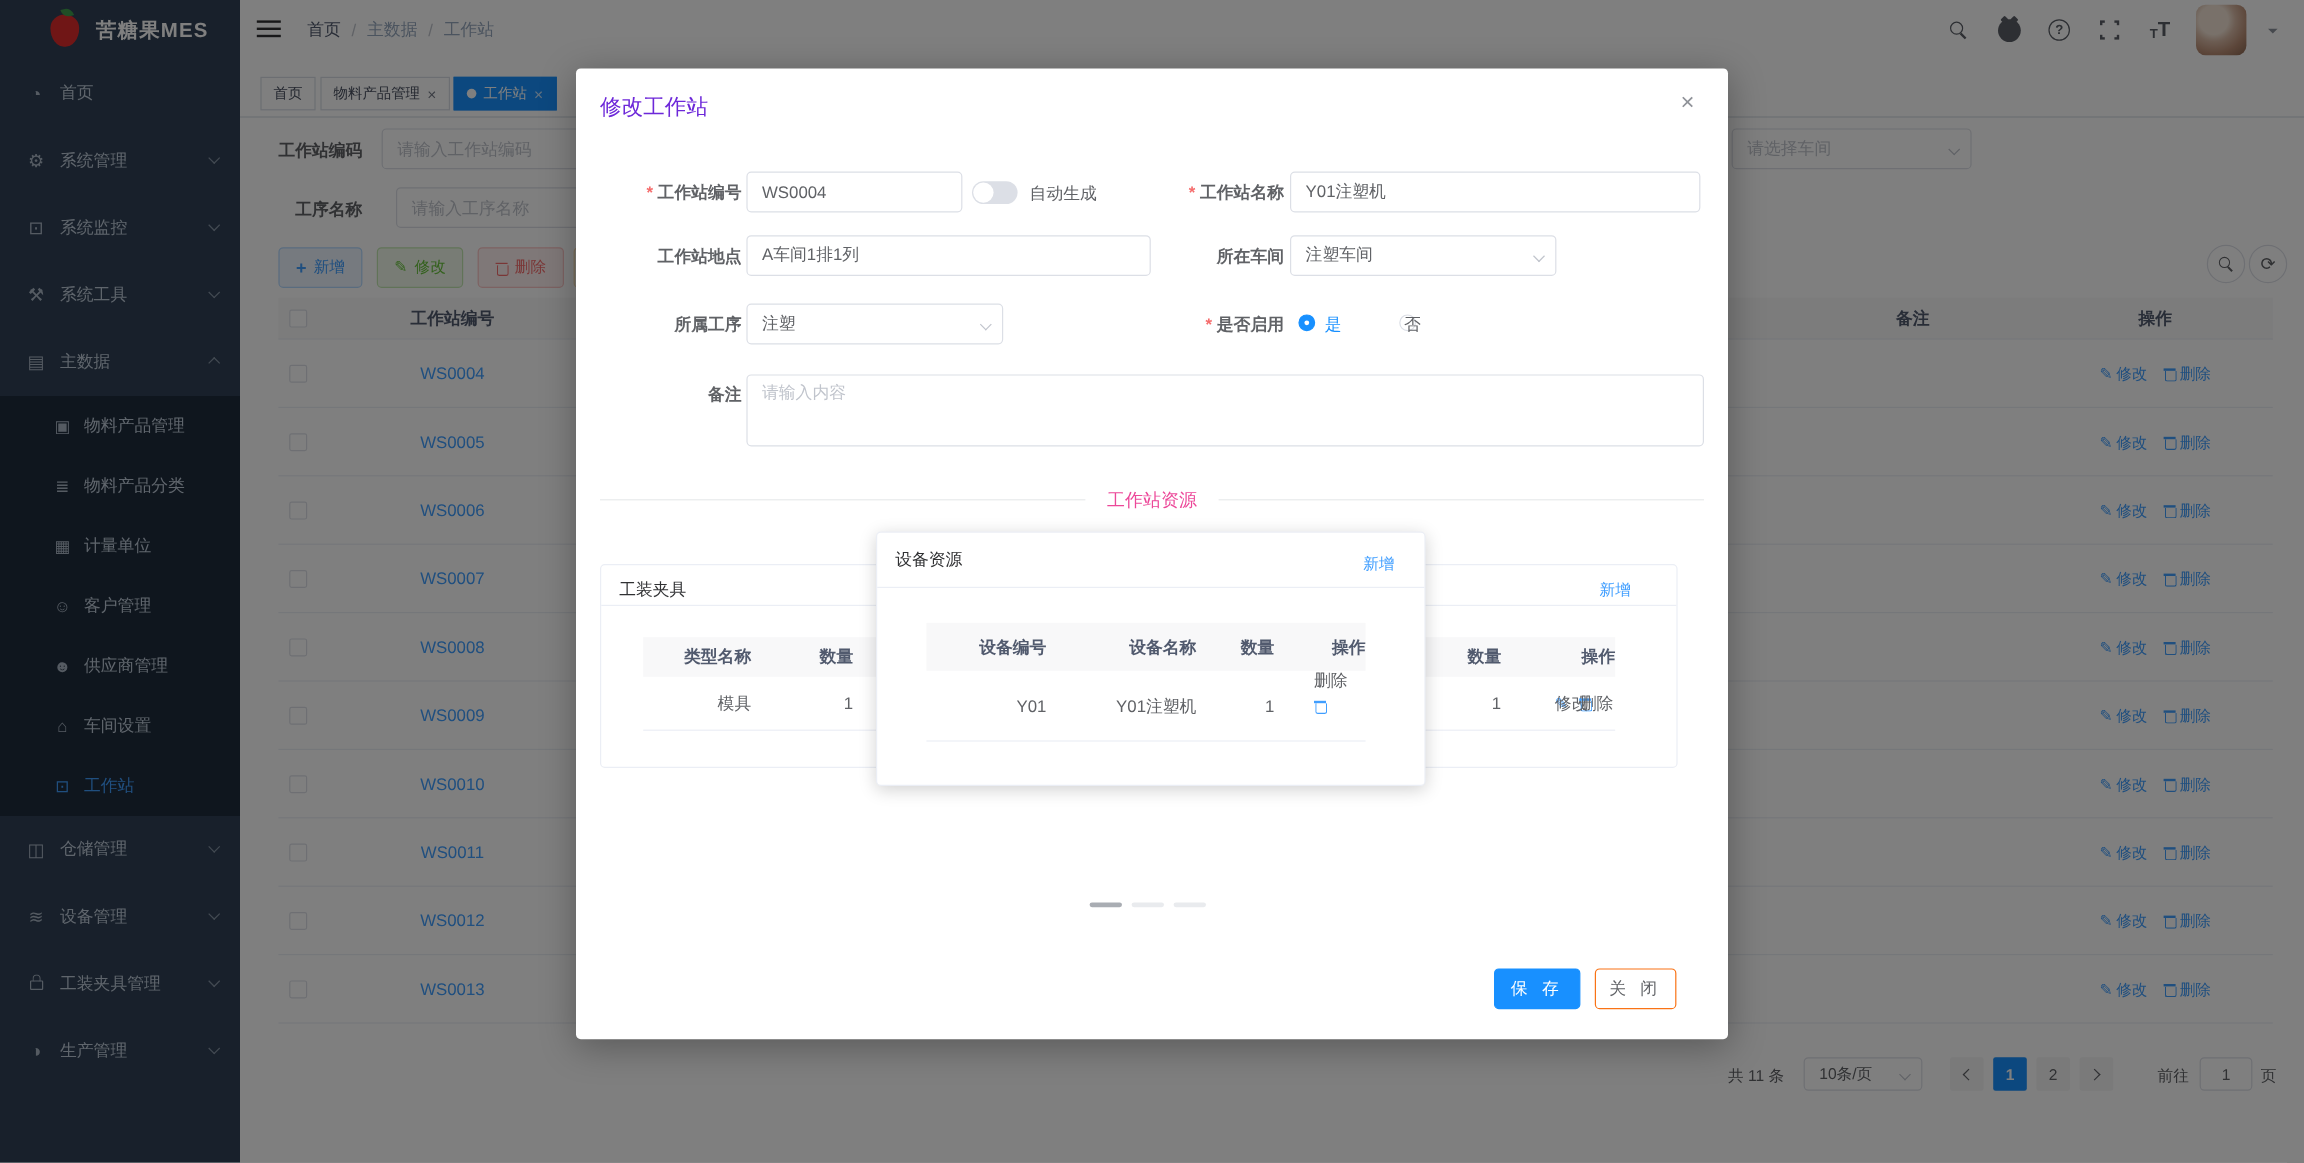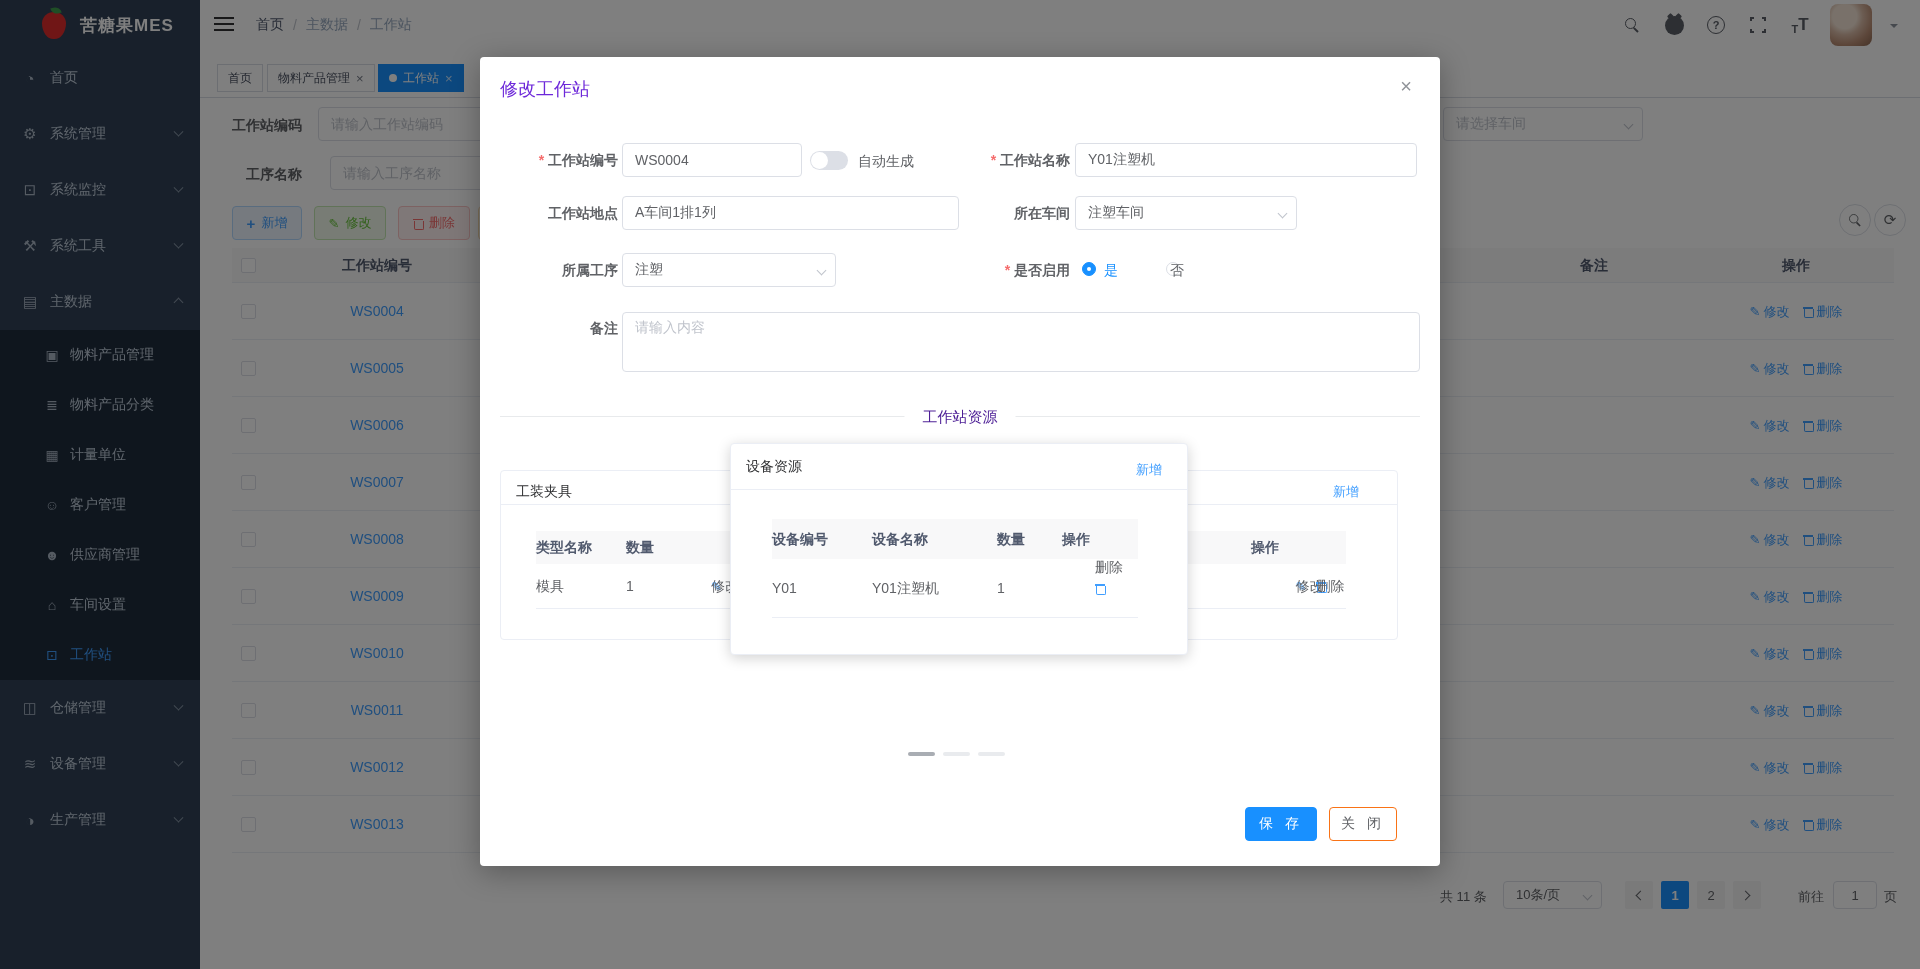--- a/index.html
+++ b/index.html
@@ -98,28 +98,28 @@
 .d-label{position:absolute;font-weight:bold;color:#606266;font-size:14px;text-align:right}
 .req::before{content:'* ';color:#F56C6C}
 .switch{position:absolute;width:38px;height:19px;border-radius:10px;background:#dcdfe6;cursor:pointer}
 .switch::before{content:'';position:absolute;left:1px;top:1px;width:17px;height:17px;border-radius:50%;background:#fff}
 .radio{display:inline-block;width:14px;height:14px;border-radius:50%;border:1px solid #dcdfe6;background:#fff;position:relative;cursor:pointer}
 .radio.on{border-color:#1890ff;background:#1890ff}
 .radio.on::before{content:'';position:absolute;left:4px;top:4px;width:4px;height:4px;background:#fff;border-radius:50%}
 .ta{position:absolute;border:1px solid #dcdfe6;border-radius:4px;font-family:inherit;font-size:14px;color:#606266;padding:6px 12px;resize:none;outline:none}
 .ta::placeholder{color:#c0c4cc}
 .divline{position:absolute;height:1px;background:#e8eaec}
-.divtxt{position:absolute;background:#fff;padding:0 18px;color:#4c1d95;font-size:15px;transform:translateX(-50%)}
+.divtxt{position:absolute;background:#fff;padding:0 18px;color:#ec4899;font-size:15px;transform:translateX(-50%)}
 .card{position:absolute;background:#fff;border:1px solid #ebeef5;border-radius:4px}
 .card.main{box-shadow:0 3px 14px rgba(0,0,0,.18);z-index:2}
 .c-title{position:absolute;left:15px;top:12px;color:#303133;font-size:14px}
 .c-add{position:absolute;color:#409EFF;font-size:13px;cursor:pointer}
 .c-div{position:absolute;left:0;right:0;height:1px;background:#ebeef5}
 .t-h{position:absolute;background:#f8f8f9}
-.t-h span,.t-r span{position:absolute;top:0;text-align:left;font-size:14px}
+.t-h span,.t-r span{position:absolute;top:0;text-align:right;font-size:14px}
 .t-h span{font-weight:bold;color:#515a6e}
 .t-r span{color:#606266}
 .ind{position:absolute;height:4px;width:27px;border-radius:2px;cursor:pointer}
 .d-btn{position:absolute;height:34px;border-radius:4px;display:flex;align-items:center;justify-content:center;font-size:14px;cursor:pointer;letter-spacing:4px}
 .d-save{background:#1890ff;color:#fff;border:1px solid #1890ff}
 .d-cancel{background:#fff;color:#606266;border:1px solid #f97316}
 </style>
 </head>
 <body>
 
@@ -185,20 +185,25 @@
       </div>
     </div>
     <div class="m-item">
       <span class="mi">◫</span>
       <span class="ml">仓储管理</span>
       <span class="cv down"></span>
     </div>
     <div class="m-item">
       <span class="mi">≋</span>
       <span class="ml">设备管理</span>
+      <span class="cv down"></span>
+    </div>
+    <div class="m-item">
+      <span class="mi"><span class="ic-lock"></span></span>
+      <span class="ml">工装夹具管理</span>
       <span class="cv down"></span>
     </div>
     <div class="m-item">
       <span class="mi">◑</span>
       <span class="ml">生产管理</span>
       <span class="cv down"></span>
     </div>
   </aside>
 
   <header class="topbar">

